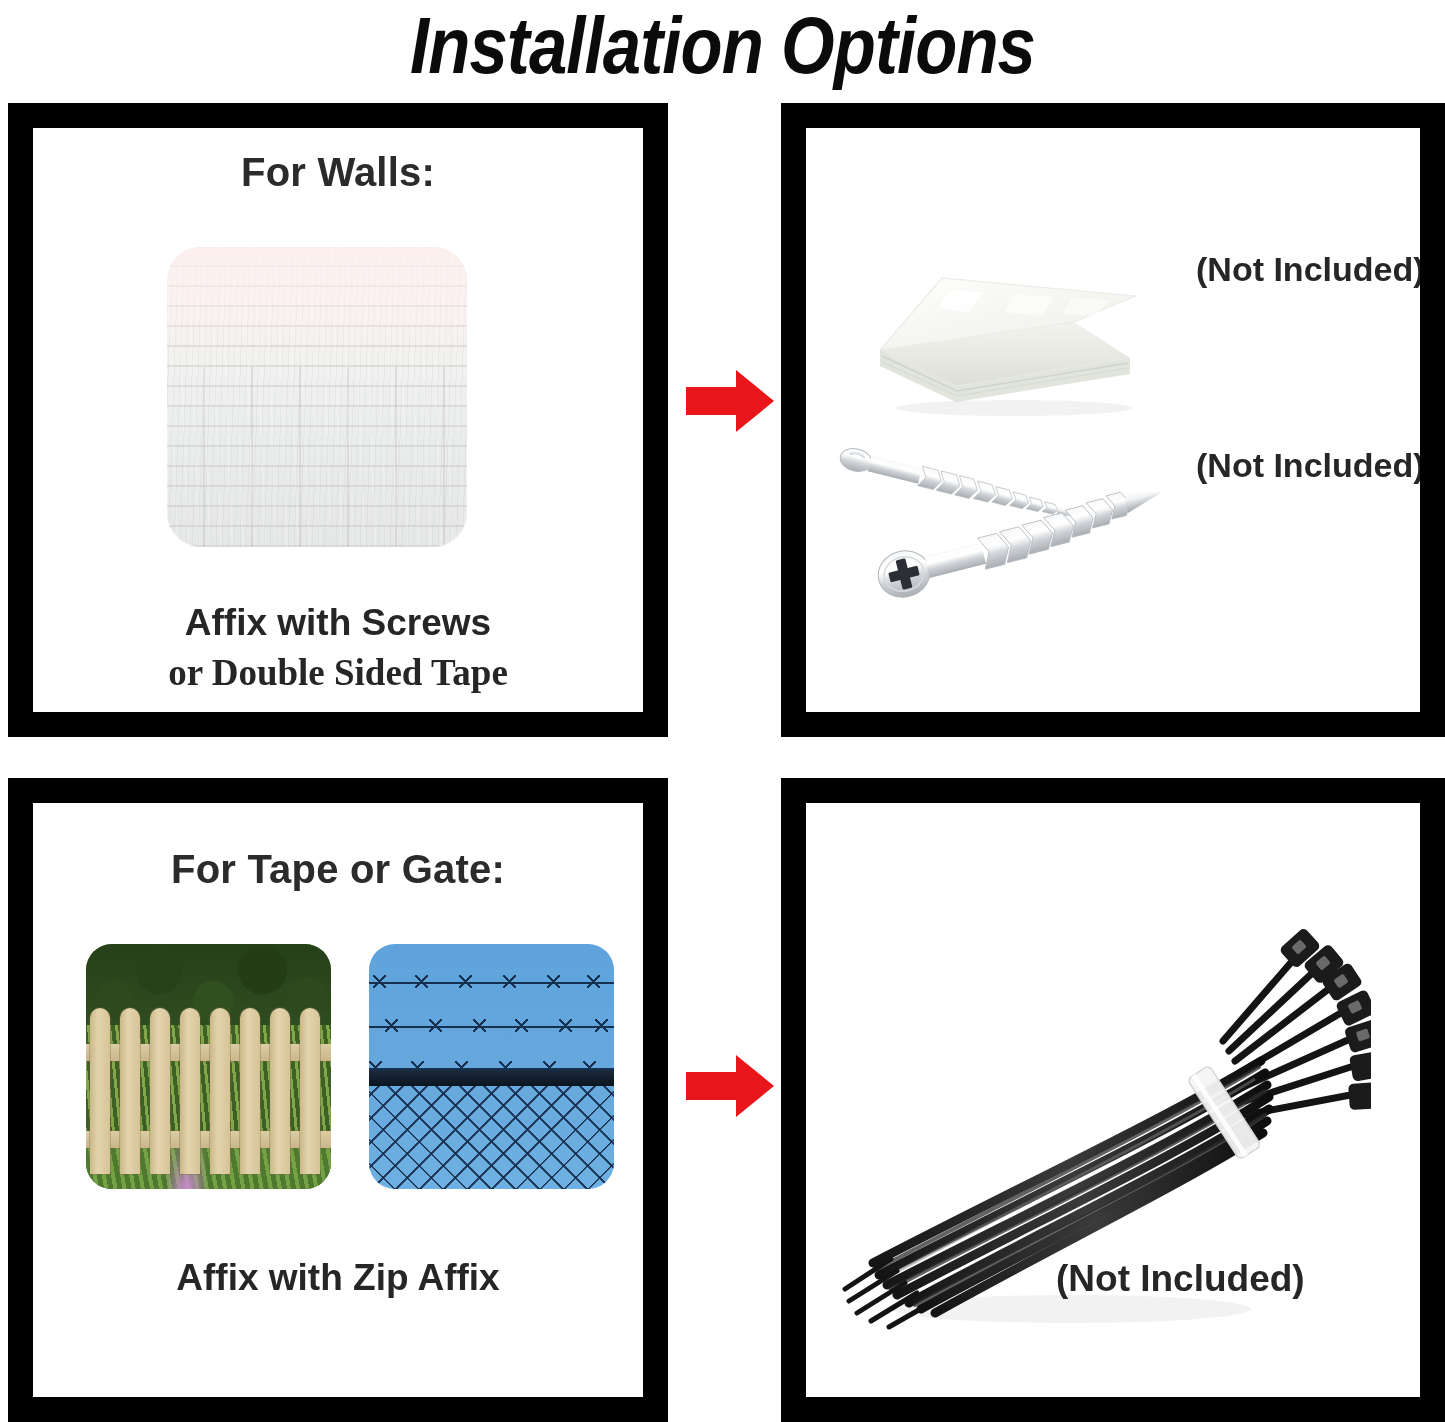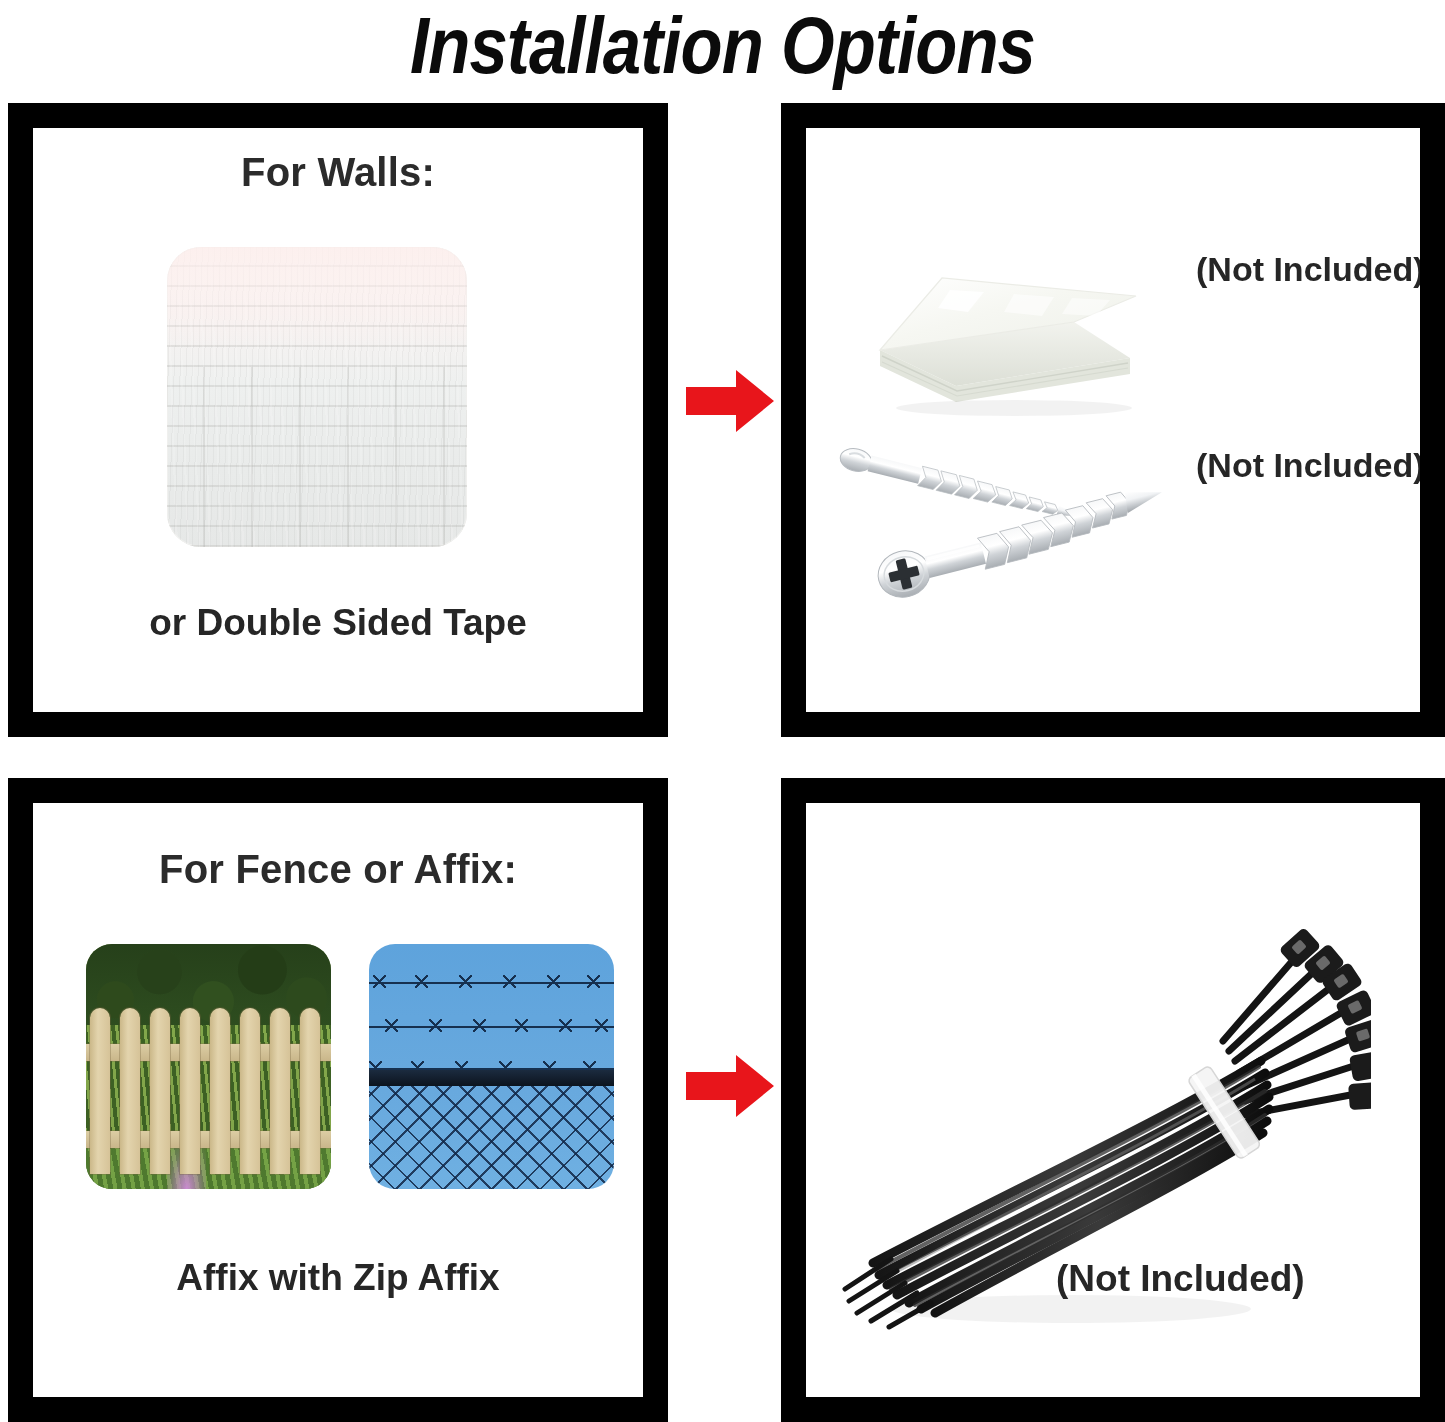--- a/index.html
+++ b/index.html
@@ -38,21 +38,21 @@
 
   
   .heading{
     position:absolute;width:100%;text-align:center;
     font-size:40px;font-weight:700;color:#2b2b2b;letter-spacing:.2px;
   }
   .caption{
     position:absolute;width:100%;text-align:center;
     font-size:37px;font-weight:700;color:#262626;line-height:50px;
   }
-  .caption .l2{display:block;}
+  .caption .l2{display:block;font-family:Liberation Serif, serif;}
   .note{
     position:absolute;font-size:34px;font-weight:700;color:#262626;
     white-space:nowrap;
   }
 
   
   .arrow{position:absolute;}
   .arrow svg{display:block;}
 
   
@@ -192,20 +192,21 @@
       <div class="heading" style="top:22px;">For Walls:</div>
 
       <div class="wall">
         <div class="brickrows"></div>
         <div class="bricklines"></div>
         <div class="grain"></div>
         <div class="warm"></div>
       </div>
 
       <div class="caption" style="top:470px;">
+        <span>Affix with Screws</span>
         <span class="l2">or Double Sided Tape</span>
       </div>
 
     </div>
   </div>
 
   <div class="arrow" style="left:684px;top:368px;">
     <svg width="92" height="66" viewBox="0 0 92 66" aria-hidden="true">
       <path d="M2 19 H52 V2 L90 33 L52 64 V47 H2 Z" fill="#e8151b"></path>
     </svg>
@@ -314,21 +315,21 @@
       </div>
 
       <div class="note" style="left:390px;top:318px;">(Not Included)</div>
 
     </div>
   </div>
 
   <div class="panel" id="panel-bl">
     <div class="panel-inner">
 
-      <div class="heading" style="top:44px;">For Fence or Affix:</div>
+      <div class="heading" style="top:44px;">For Tape or Gate:</div>
 
       <div class="photo" id="photo-picket">
         <div class="pk-sky"></div>
         <div class="pk-bush"></div>
         <div class="pk-mid"></div>
         <div class="pk-flowers"></div>
         <div class="pk-grass"></div>
         <div class="pk-path"></div>
         <div class="pk-pickets">
           <div class="pk-rail" style="top:22%"></div>

